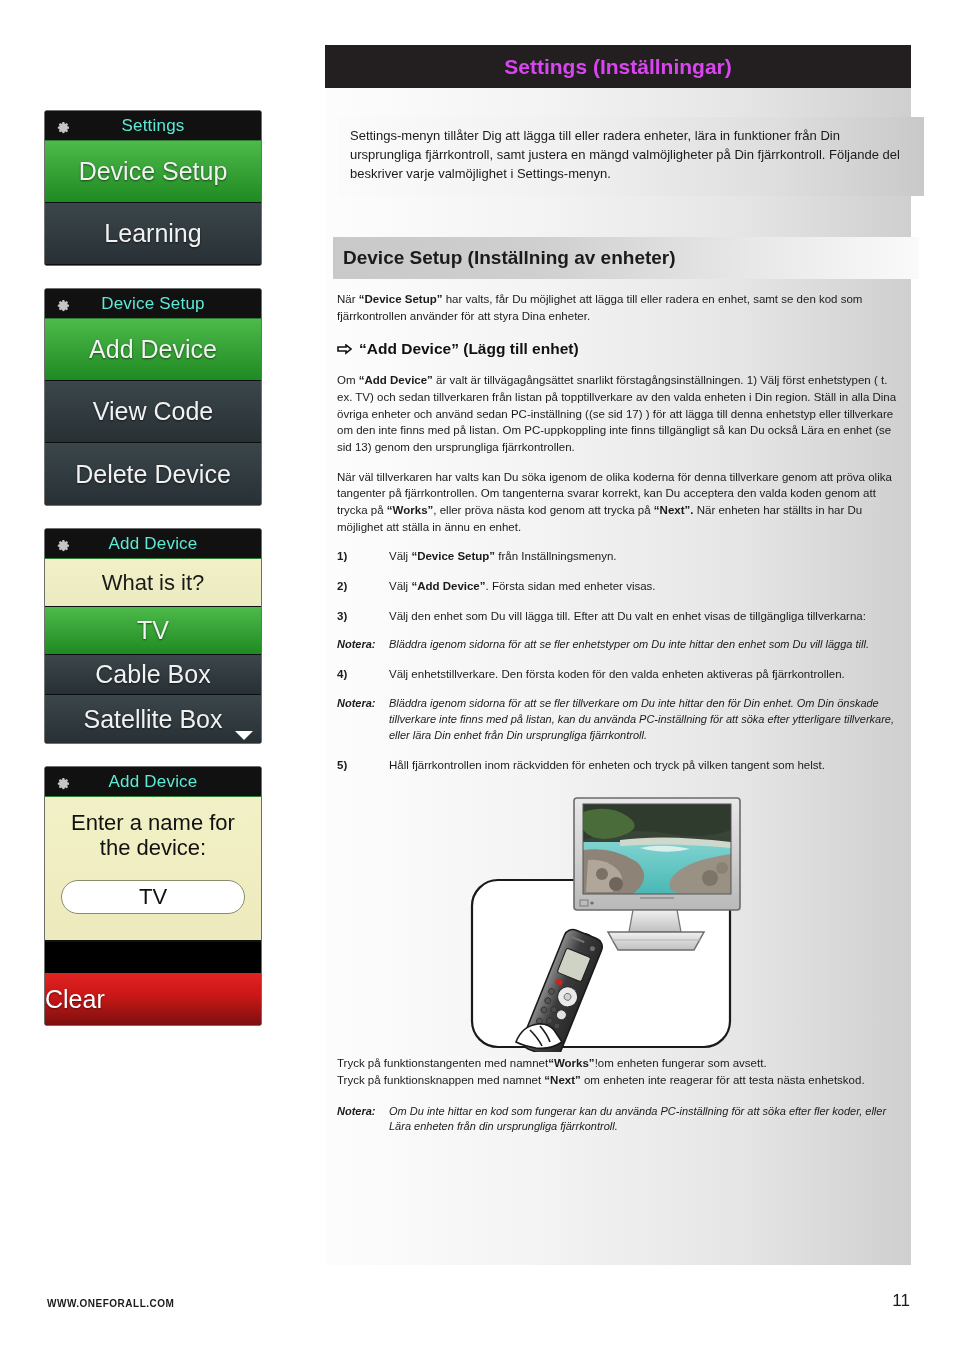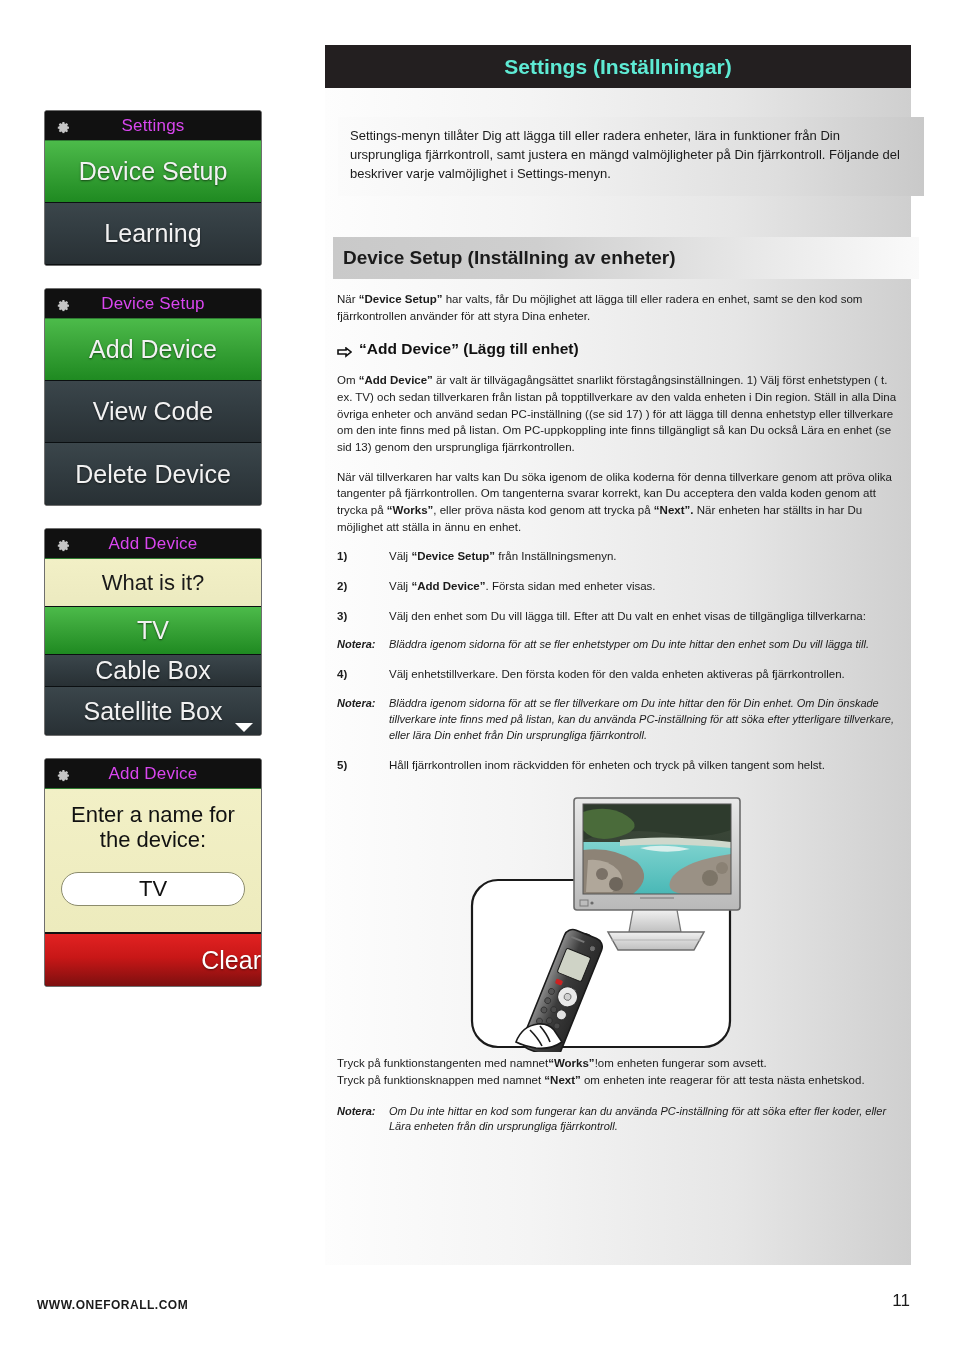--- a/index.html
+++ b/index.html
@@ -9,21 +9,21 @@
     font-family: "Liberation Sans", sans-serif;
     overflow: hidden;
   }
   .page { position: relative; width: 954px; height: 1350px; background: #fff; }
 
   
   .sidebar { position: absolute; left: 44px; top: 110px; width: 218px; }
   .screen { width: 218px; margin-bottom: 22px; border: 1px solid #6f6f6f;
             border-radius: 3px; overflow: hidden; background: #000; }
   .scr-header {
-    position: relative; height: 30px; background: #111; color: #d946ef;
+    position: relative; height: 30px; background: #111; color: #5eead4;
     display: flex; align-items: center; justify-content: center;
     font-size: 17px; letter-spacing: .2px; border-bottom: 1px solid #2e7d32;
   }
   .scr-header .gear { position: absolute; left: 10px; top: 50%; transform: translateY(-50%);
     width: 15px; height: 15px; }
   .scr-header .gear svg { display:block; width:15px; height:15px; fill:#c5c5c5; }
   .row {
     height: 62px; display: flex; align-items: center; justify-content: center;
     font-size: 25px; color: #f2f2f2; text-align: center;
     text-shadow: 0 1px 2px rgba(0,0,0,.55);
@@ -42,68 +42,68 @@
   .name-panel { background: linear-gradient(to bottom,#f2f0c6 0%,#edebbd 100%);
     padding: 14px 4px 18px; }
   .name-prompt { font-size: 22px; color: #111; text-align: center; line-height: 1.12; }
   .name-input {
     margin: 20px auto 8px; width: 184px; height: 34px; background: #fff;
     border: 1px solid #8c8c6d; border-radius: 17px;
     display: flex; align-items: center; justify-content: center;
     font-size: 22px; color: #111;
   }
   .btn-row { display: flex; border-top: 2px solid #111; }
-  .btn { flex: 1; height: 52px; display: flex; align-items: center; justify-content: flex-end;
-    font-size: 25px; color: #fff; text-shadow: 0 1px 2px rgba(0,0,0,.5); }
+  .btn { flex: 1; height: 52px; display: flex; align-items: center; justify-content: flex-start;
+    font-size: 25px; color: #fff; text-shadow: 0 1px 2px rgba(0,0,0,.5); margin-top: 31px; }
   .btn.clear { background: linear-gradient(to bottom,#e22222 0%,#c81717 45%,#7d0f0f 100%); }
   .btn.ok    { background: linear-gradient(to bottom,#4cbb4a 0%,#3ba63a 45%,#1f8a21 100%);
                border-left: 2px solid #111; }
 
   
   .content { position: absolute; left: 325px; top: 45px; width: 586px; height: 1220px;
              background: linear-gradient(to right,#fdfdfd 0%,#f4f4f4 35%,#e6e6e6 70%,#cfcfcf 100%); }
 
   .title-bar { position: absolute; left: 0; top: 0; width: 586px; height: 43px;
-    background: #231f20; color: #5eead4; display: flex; align-items: center; justify-content: center;
+    background: #231f20; color: #d946ef; display: flex; align-items: center; justify-content: center;
     font-size: 21px; font-weight: bold; }
 
   .intro { position: absolute; left: 13px; top: 72px; width: 586px; padding: 10px 12px 12px;
     background: linear-gradient(to right,#fbfbfb 0%,#f0f0f0 40%,#dedede 75%,#c9c9c9 100%);
     font-size: 13px; line-height: 1.45; color: #1b1b1b; }
 
   .section-bar { position: absolute; left: 8px; top: 192px; width: 586px; height: 42px;
     background: linear-gradient(to right,#c9c9c9 0%,#cfcfcf 35%,#e8e8e8 72%,#fafafa 100%);
     display: flex; align-items: center; padding-left: 10px;
     font-size: 19px; font-weight: bold; color: #1b1b1b; }
 
   .body { position: absolute; left: 0; top: 246px; width: 586px; padding: 0 12px; color: #1b1b1b; }
   p.para { font-size: 11.5px; line-height: 1.45; margin-bottom: 13px; }
   p.para b { font-weight: bold; }
 
-  h3.sub { font-size: 15.5px; font-weight: bold; margin: 16px 0 14px; color: #111; display: flex; align-items: flex-end; }
+  h3.sub { font-size: 15.5px; font-weight: bold; margin: 16px 0 14px; color: #111; display: flex; align-items: center; }
   h3.sub .flag { display:inline-block; width: 15px; height: 12px; margin-right: 7px; position: relative; top: 1px;}
   h3.sub .flag svg { display:block; width:15px; height:12px; fill:none; stroke:#111; stroke-width:1.6; }
 
   .steps { margin-top: 4px; }
   .step { display: flex; font-size: 11.5px; line-height: 1.45; margin-bottom: 13px; }
   .step .num { width: 52px; flex: 0 0 52px; font-weight: bold; }
   .step .txt { flex: 1; }
   .note { display: flex; font-size: 11px; line-height: 1.45; margin-bottom: 13px; font-style: italic; }
   .note .lbl { flex: 0 0 52px; font-weight: bold; font-style: italic; }
   .note .txt { flex: 1; font-style: italic; }
 
   
   .illus { position: absolute; left: 145px; top: 745px; width: 300px; height: 262px; }
 
   .closing { position: absolute; left: 12px; top: 1010px; width: 562px; color: #1b1b1b; }
   .closing .line { font-size: 11.5px; line-height: 1.5; }
   .closing .note { margin-top: 14px; }
 
   
-  .footer-url { position: absolute; left: 37px; top: 1298px; font-size: 12px; font-weight: bold;
+  .footer-url { position: absolute; left: 47px; top: 1298px; font-size: 10px; font-weight: bold;
     letter-spacing: .5px; color: #1b1b1b; font-family: "Liberation Sans", sans-serif; }
   .footer-page { position: absolute; right: 44px; top: 1291px; font-size: 17px; color: #1b1b1b; }
 </style>
 </head>
 <body>
 
 <div class="page">
 
   <div class="sidebar">
 
@@ -152,21 +152,21 @@
             </svg>
         </span>
         <span>Add Device</span>
       </div>
       <div class="row yellow small" style="height:48px">
         <span>What is it?</span>
       </div>
       <div class="row green" style="height:48px">
         <span>TV</span>
       </div>
-      <div class="row dark" style="height:32px">
+      <div class="row dark" style="height:40px">
         <span>Cable Box</span>
       </div>
       <div class="row dark last" style="height:48px">
         <span>Satellite Box</span>
         <span class="caret"></span>
       </div>
     </div>
 
     <div class="screen">
       <div class="scr-header">

